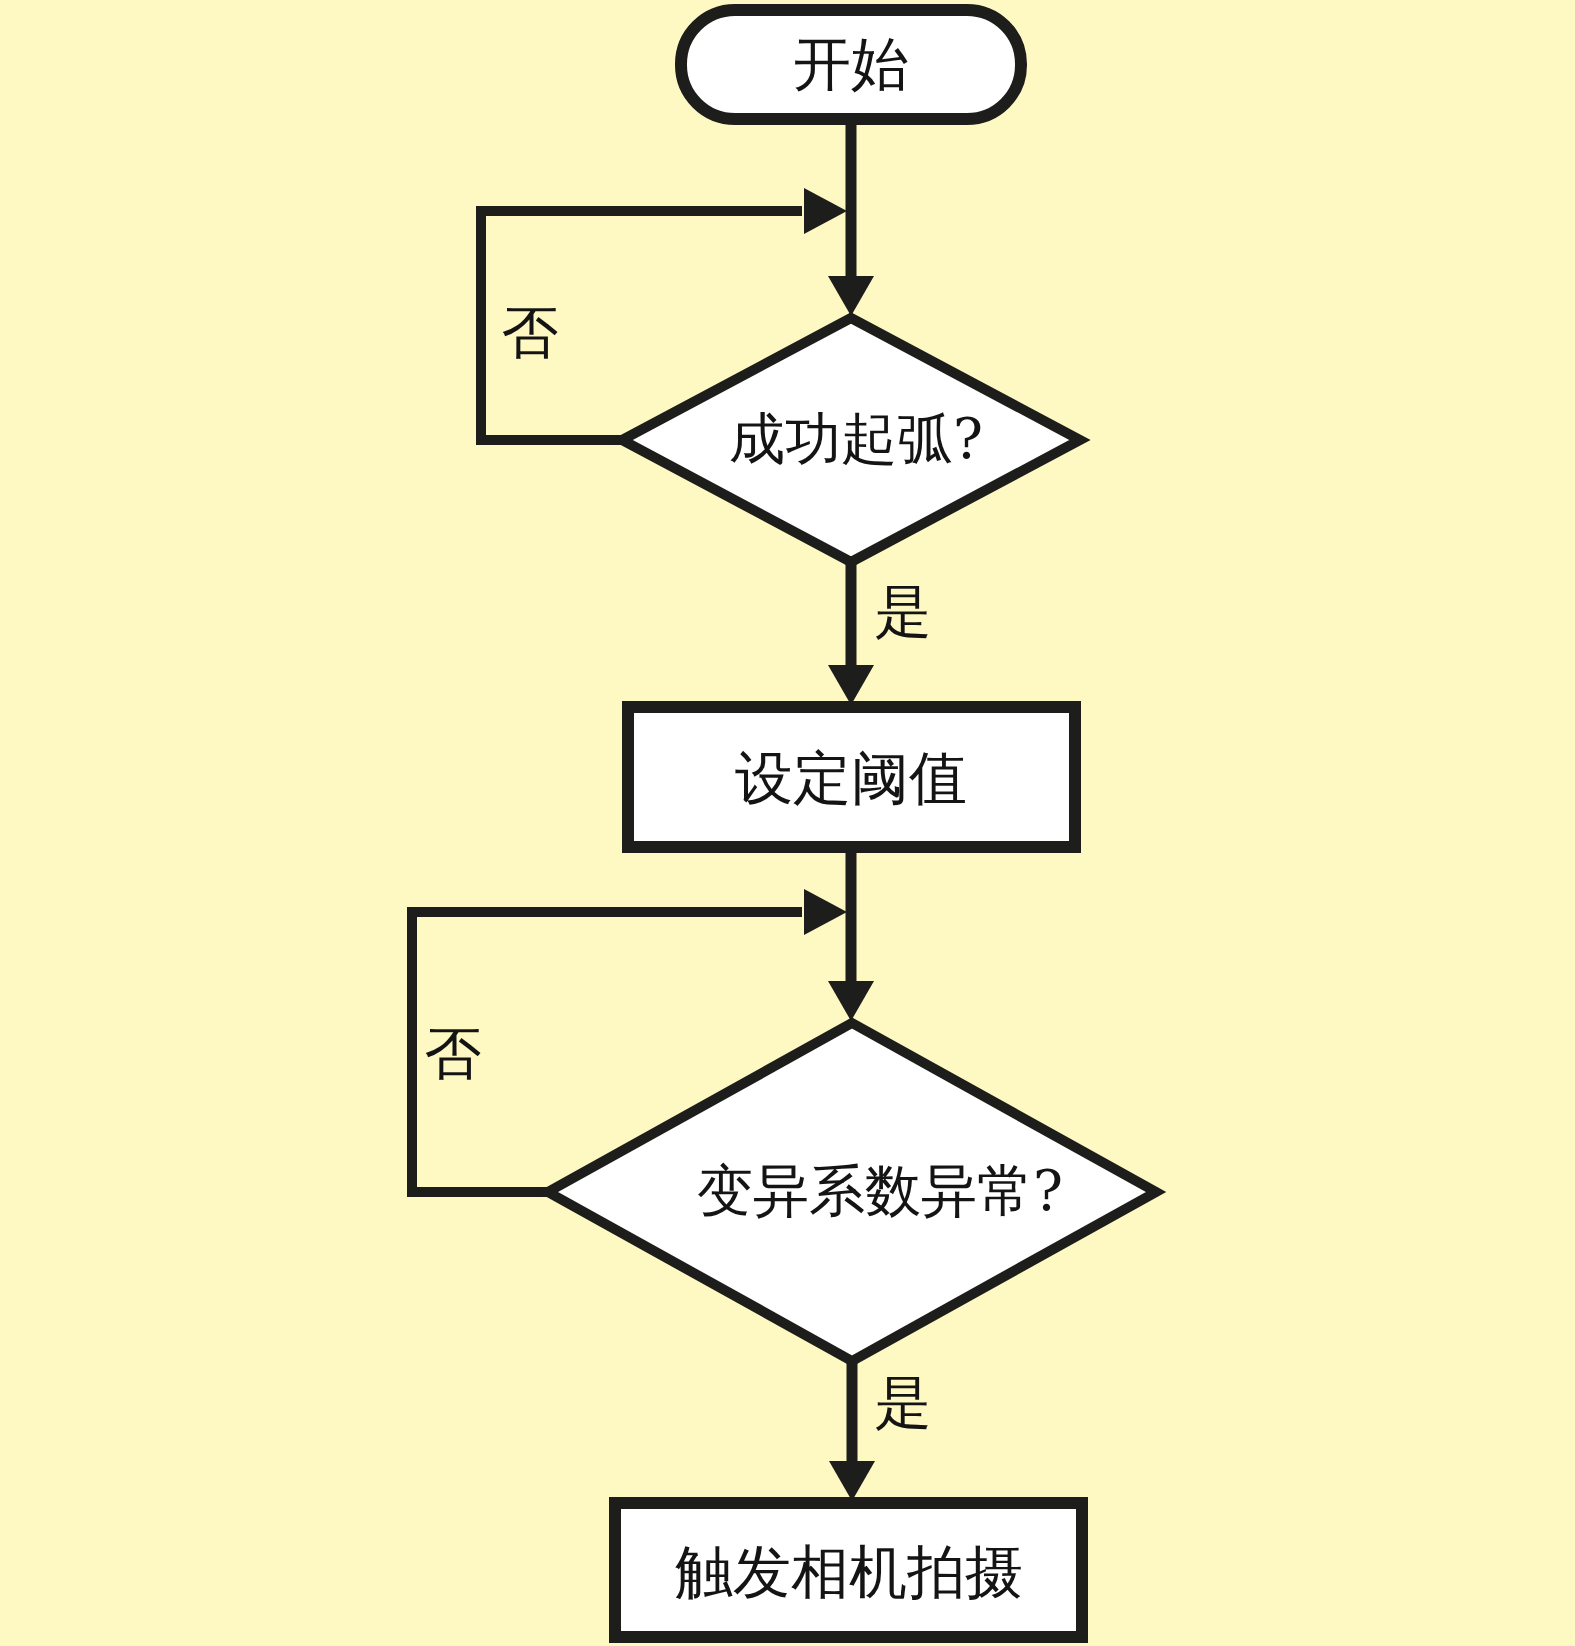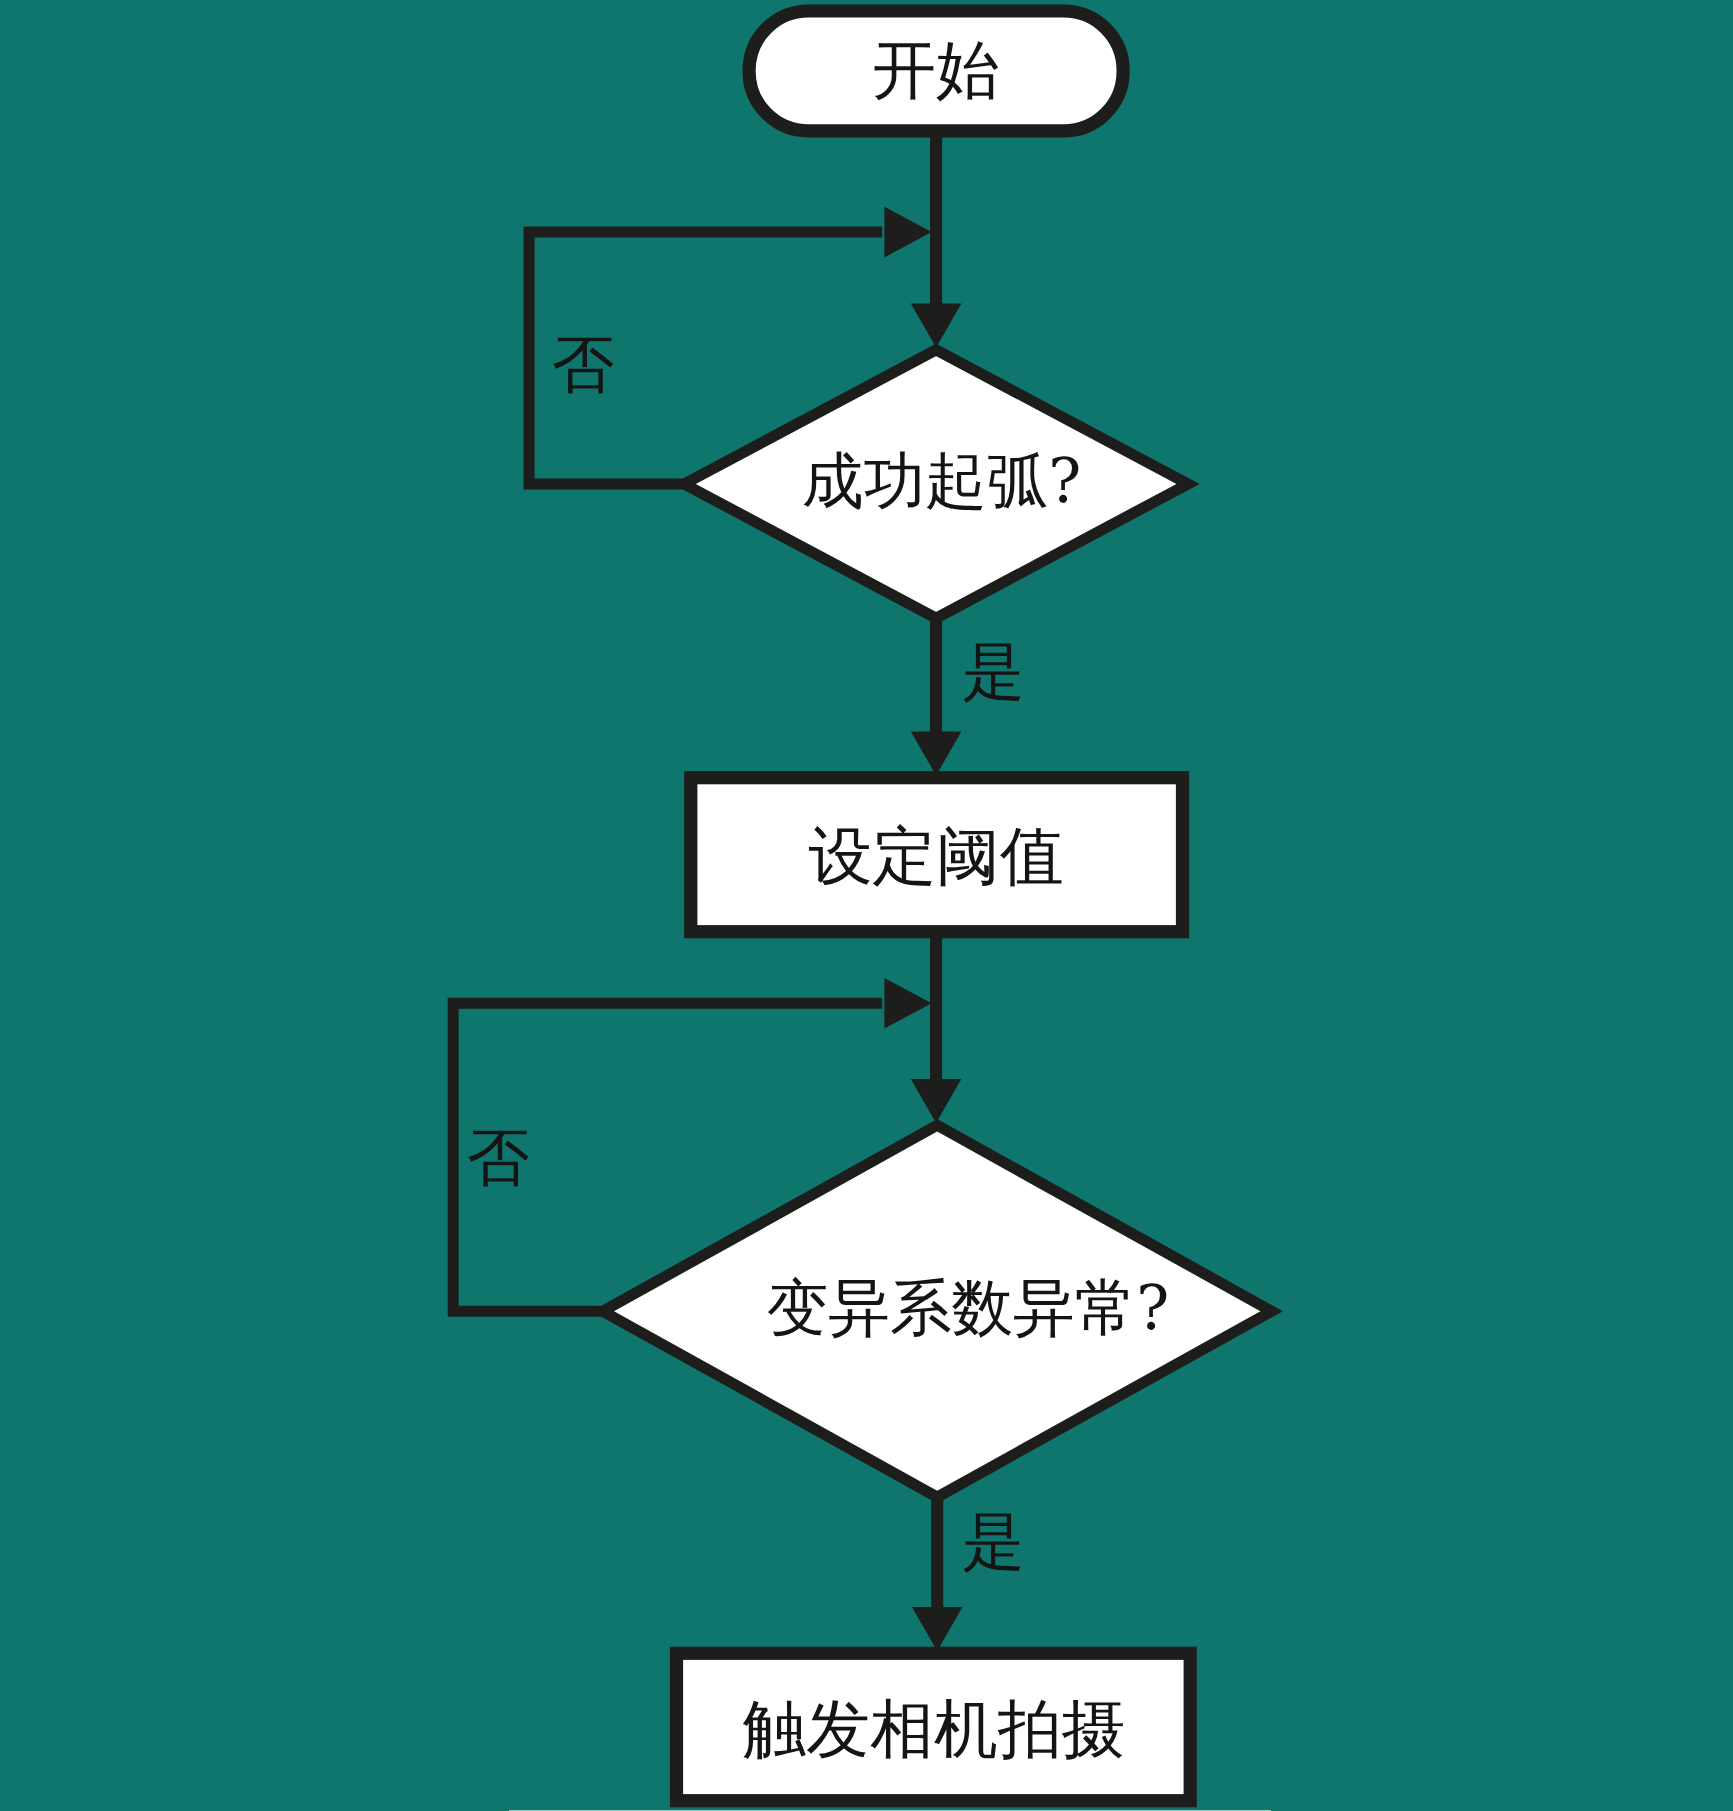--- a/index.html
+++ b/index.html
@@ -4,21 +4,21 @@
 <style>
   html, body {
     margin: 0;
     padding: 0;
     background: #ffffff;
   }
   .canvas {
     position: relative;
     width: 1575px;
     height: 1646px;
-    background: #0f766e;
+    background: #fef9c3;
     overflow: hidden;
   }
   svg { display: block; }
   .shape {
     fill: #ffffff;
     stroke: #1d1d1b;
   }
   .edge-line {
     fill: none;
     stroke: #1d1d1b;

